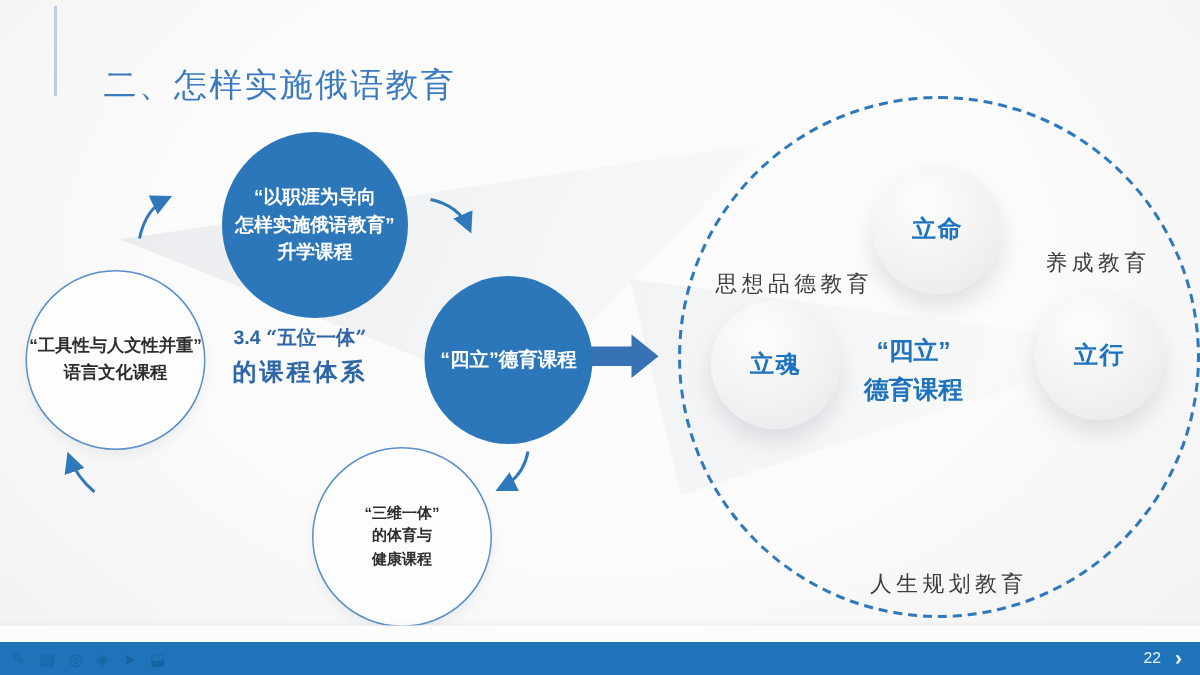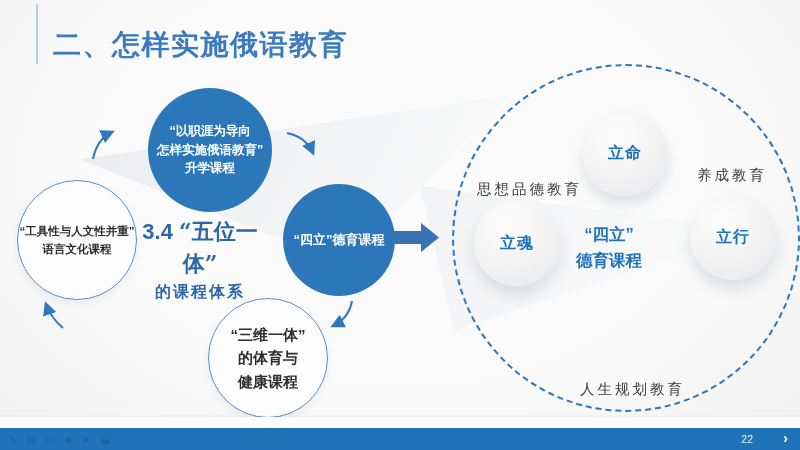--- a/index.html
+++ b/index.html
@@ -7,38 +7,38 @@
          background:radial-gradient(ellipse at 50% 38%, #fbfbfb 50%, #f1f1f1 100%);}
   
   .sw1{position:absolute;left:80px;top:95px;width:430px;height:170px;
        background:linear-gradient(115deg, rgba(205,211,218,0.38), rgba(245,246,247,0));
        clip-path:polygon(0 38%, 100% 0, 62% 100%);pointer-events:none;}
   .sw2{position:absolute;left:420px;top:150px;width:340px;height:180px;
        background:linear-gradient(100deg, rgba(220,224,229,0.30), rgba(250,250,250,0));
        clip-path:polygon(0 20%, 100% 45%, 10% 100%);pointer-events:none;}
   
   .accent{position:absolute;left:36px;top:4px;width:2px;height:60px;background:#b9cde4;}
-  .title{position:absolute;left:53px;top:26px;margin:0;font-size:28px;font-weight:bold;
+  .title{position:absolute;left:53px;top:26px;margin:16px;font-size:22px;font-weight:normal;
          color:#3c7abf;letter-spacing:1.5px;}
   
   .circ{position:absolute;border-radius:50%;display:flex;flex-direction:column;
         align-items:center;justify-content:center;text-align:center;font-weight:bold;}
   .circ span{white-space:nowrap;}
   .filled{background:#2c77ba;color:#ffffff;}
   .outline{background:#fdfdfe;border:1px solid #5b8fc9;color:#2e2e2e;
            box-shadow:0 4px 8px rgba(140,150,160,0.12);}
   .c-top{left:148px;top:88px;width:124px;height:124px;font-size:12.5px;line-height:1.5;}
   .c-left{left:17px;top:180px;width:118px;height:118px;font-size:11.5px;line-height:1.6;}
   .c-right{left:283px;top:184px;width:112px;height:112px;font-size:13px;}
   .c-bl{left:76px;top:301px;width:120px;height:120px;font-size:12.5px;line-height:1.6;}
-  .c-br{left:208px;top:298px;width:118px;height:118px;font-size:15px;line-height:1.55;}
+  .c-br{left:208px;top:298px;width:118px;height:118px;font-size:10px;line-height:1.55;}
   
   .lcenter{position:absolute;left:126px;top:216px;width:148px;text-align:center;
            color:#2e66a8;line-height:1.45;}
-  .lcenter .row1{font-size:22px;}
+  .lcenter .row1{font-size:13px;}
   .lcenter .pfx{font-weight:bold;font-family:"Liberation Sans",sans-serif;}
   .lcenter .kai{font-family:"DejaVu Serif",serif;font-weight:bold;}
   .lcenter .row2{font-size:16px;font-family:"DejaVu Serif",serif;font-weight:bold;letter-spacing:2px;}
   
   .dashring{position:absolute;left:452px;top:64px;width:344px;height:344px;border-radius:50%;
             border:2px dashed #2e78bb;}
   .node{position:absolute;width:86px;height:86px;border-radius:50%;
         background:radial-gradient(circle at 38% 28%, #fdfdfd 0%, #f2f2f3 55%, #e6e7e9 100%);
         box-shadow:0 9px 14px rgba(120,130,142,0.20);
         display:flex;align-items:center;justify-content:center;
@@ -53,21 +53,21 @@
         font-size:14.5px;letter-spacing:3px;}
   .a-tl{left:477px;top:180px;}
   .a-tr{left:697px;top:166px;}
   .a-b{left:580px;top:380px;}
   
   .arrows{position:absolute;left:0;top:0;pointer-events:none;}
   
   .statusbar{position:absolute;left:0;top:428px;width:800px;height:22px;background:#1f74b9;}
   .tools{position:absolute;left:8px;top:0;height:22px;display:flex;gap:9px;align-items:center;
          color:#135c94;opacity:0.65;font-size:11px;}
-  .pagenum{position:absolute;right:47px;top:5px;font-size:10.5px;color:#eaf2fa;text-align:center;}
+  .pagenum{position:absolute;right:26px;top:5px;font-size:10.5px;color:#eaf2fa;text-align:center;}
   .nextbtn{position:absolute;right:12px;top:2px;font-size:14px;font-weight:bold;color:#ffffff;
            cursor:pointer;}
   .strip{position:absolute;left:0;top:417px;width:800px;height:11px;background:#fcfcfc;
          box-shadow:0 -1px 3px rgba(0,0,0,0.04);}
 </style>
 </head>
 <body>
 
 <div class="slide">
   <div class="sw1"></div>

